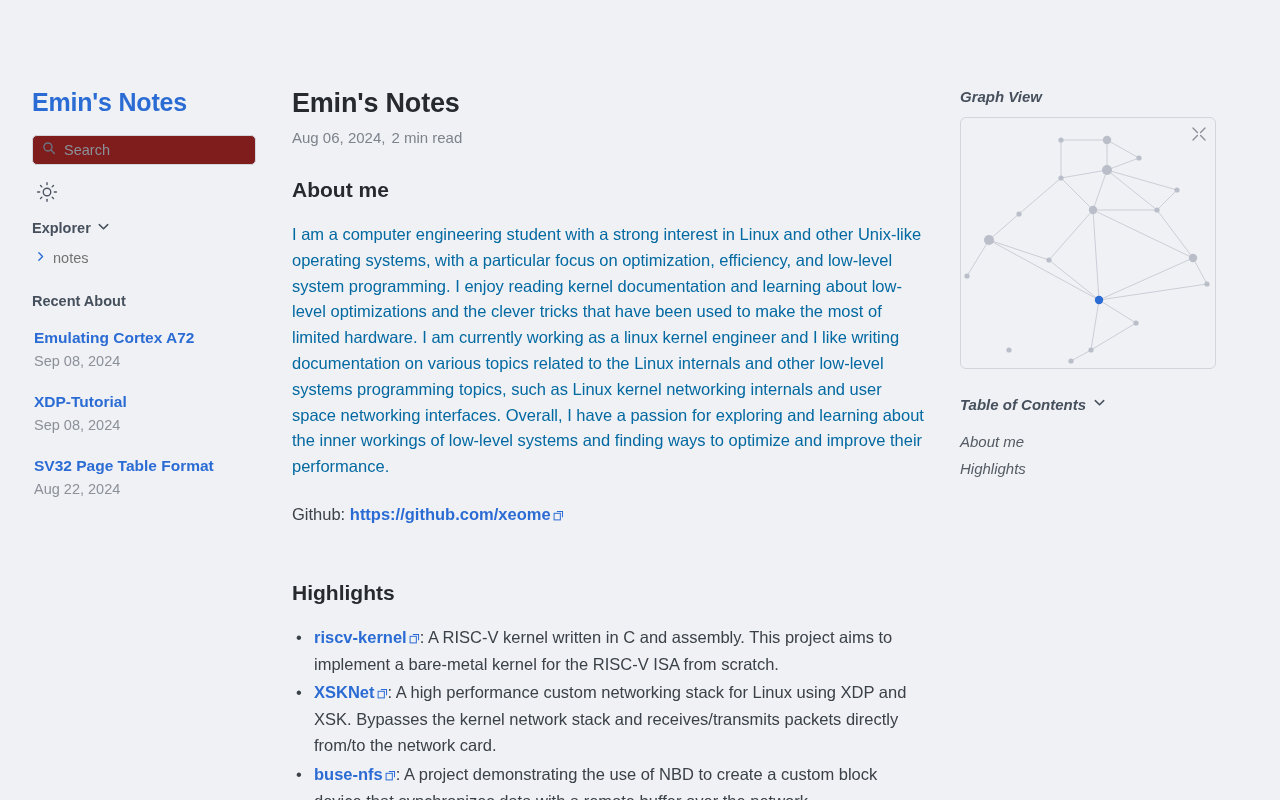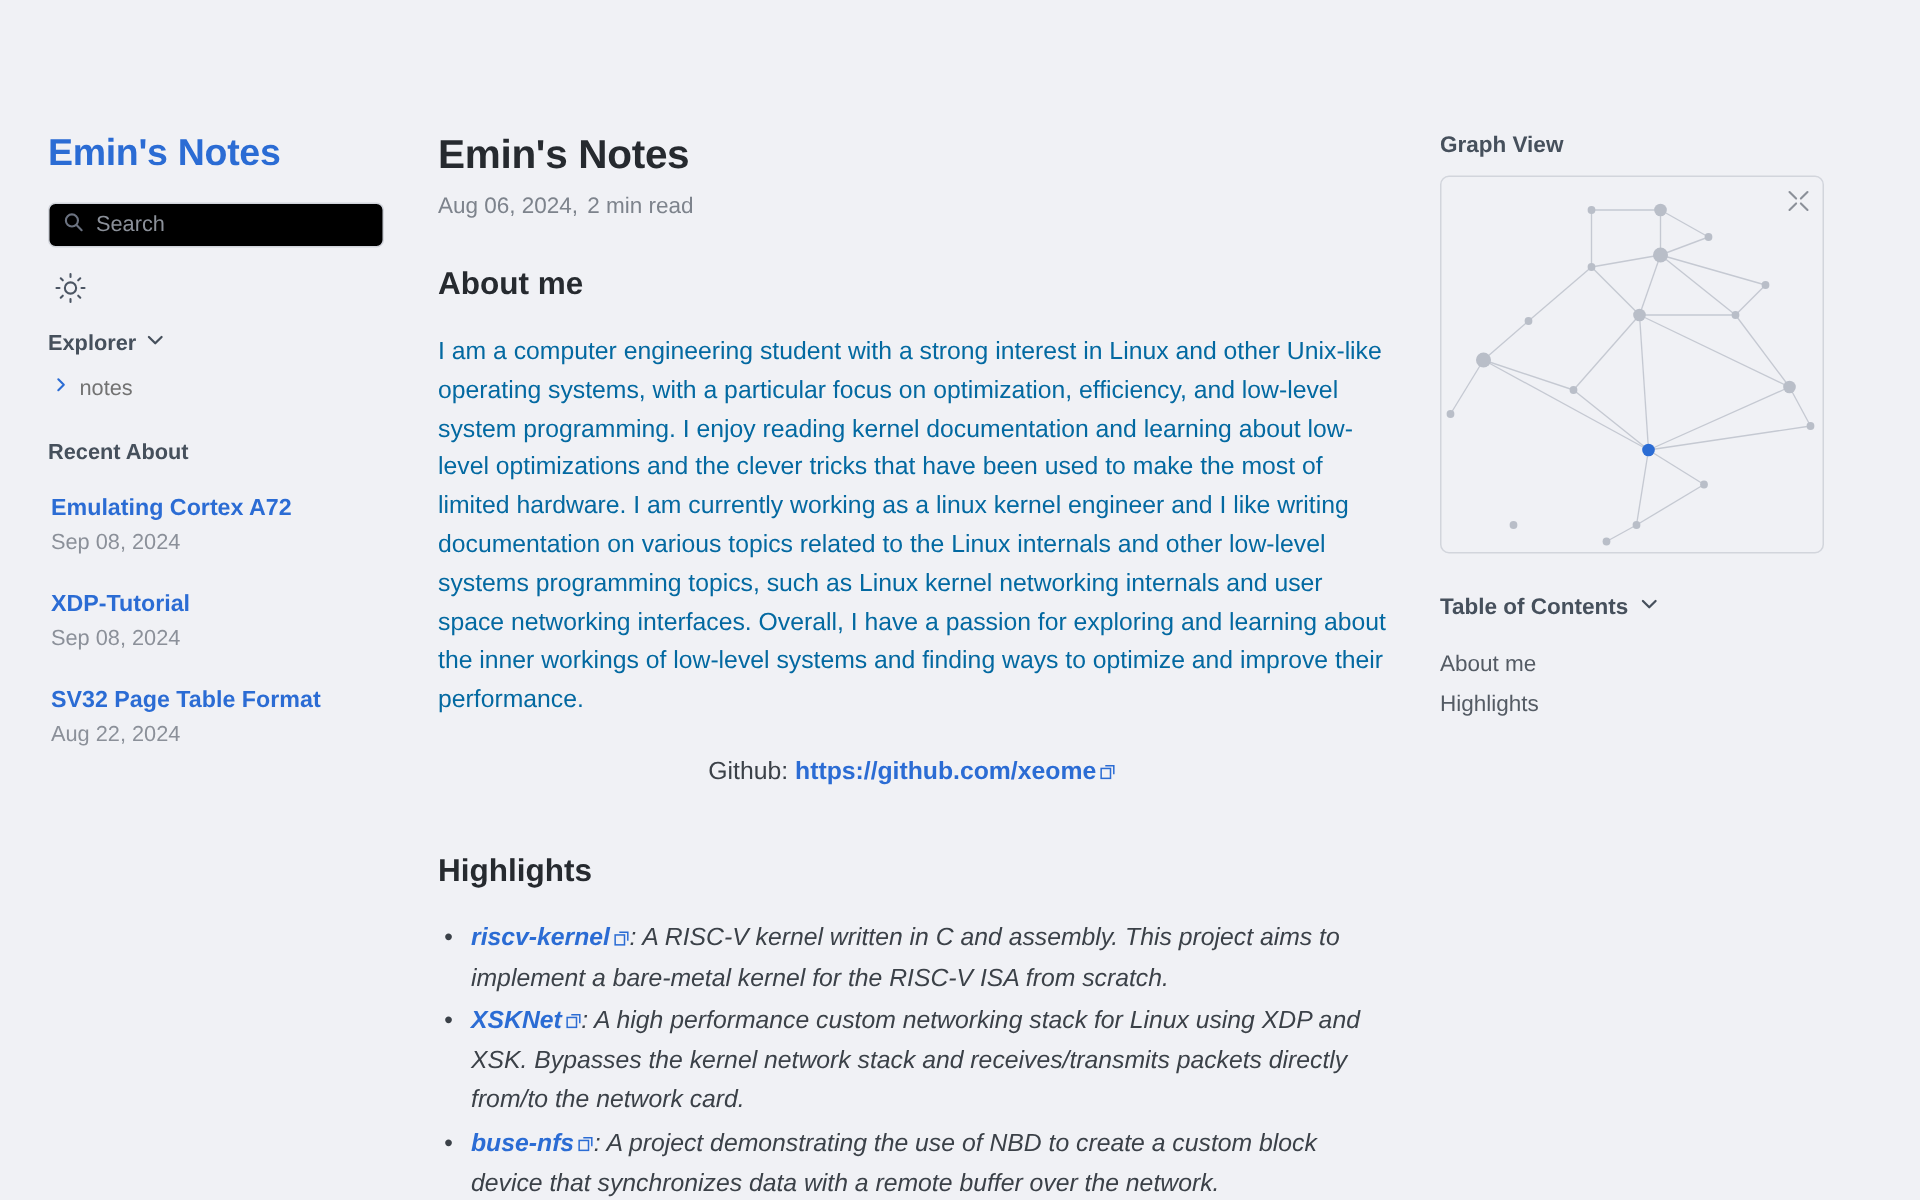--- a/index.html
+++ b/index.html
@@ -33,21 +33,21 @@
     letter-spacing: -0.2px;
   }
   .search-box {
     display: flex;
     align-items: center;
     gap: 8px;
     height: 30px;
     width: 224px;
     border: 1px solid #d2d5dc;
     border-radius: 5px;
-    background: #000000;
+    background: #7f1d1d;
     padding: 0 9px;
     margin-bottom: 16px;
   }
   .search-icon { display: block; flex: 0 0 14px; }
   .search-text {
     font-size: 14.5px;
     color: #8b9099;
   }
   .darkmode-toggle {
     width: 24px; height: 24px;
@@ -123,23 +123,22 @@
   }
   p.body {
     font-size: 16.5px;
     line-height: 25.8px;
     margin: 0 0 22px 0;
     color: #0369a1;
   }
   .github-line {
     font-size: 16.5px;
     line-height: 25.8px;
-    margin: 0 0 40px 0;
+    margin: 0 0 52px 0;
     color: #3b4148;
-    text-align: center;
   }
   a.extlink {
     color: #2b6cd4;
     font-weight: bold;
     text-decoration: none;
   }
   .ext-icon {
     display: inline-block;
     vertical-align: -1px;
     margin-left: 2px;
@@ -148,33 +147,33 @@
     margin: 0;
     padding-left: 22px;
     list-style: none;
   }
   ul.highlights li {
     position: relative;
     font-size: 16.5px;
     line-height: 25.8px;
     color: #3b4148;
     margin-bottom: 3px;
-    font-style: italic;
   }
   ul.highlights li::before {
     content: "•";
     position: absolute;
     left: -18px;
     color: #3b4148;
   }
 
   
   .sidebar-right {
     flex: 1 1 auto;
     padding-right: 52px;
+    font-style: italic;
   }
   .graph-label {
     font-size: 15px;
     font-weight: bold;
     color: #46505c;
     margin: 0 0 12px 0;
   }
   .graph-box {
     position: relative;
     width: 256px;

